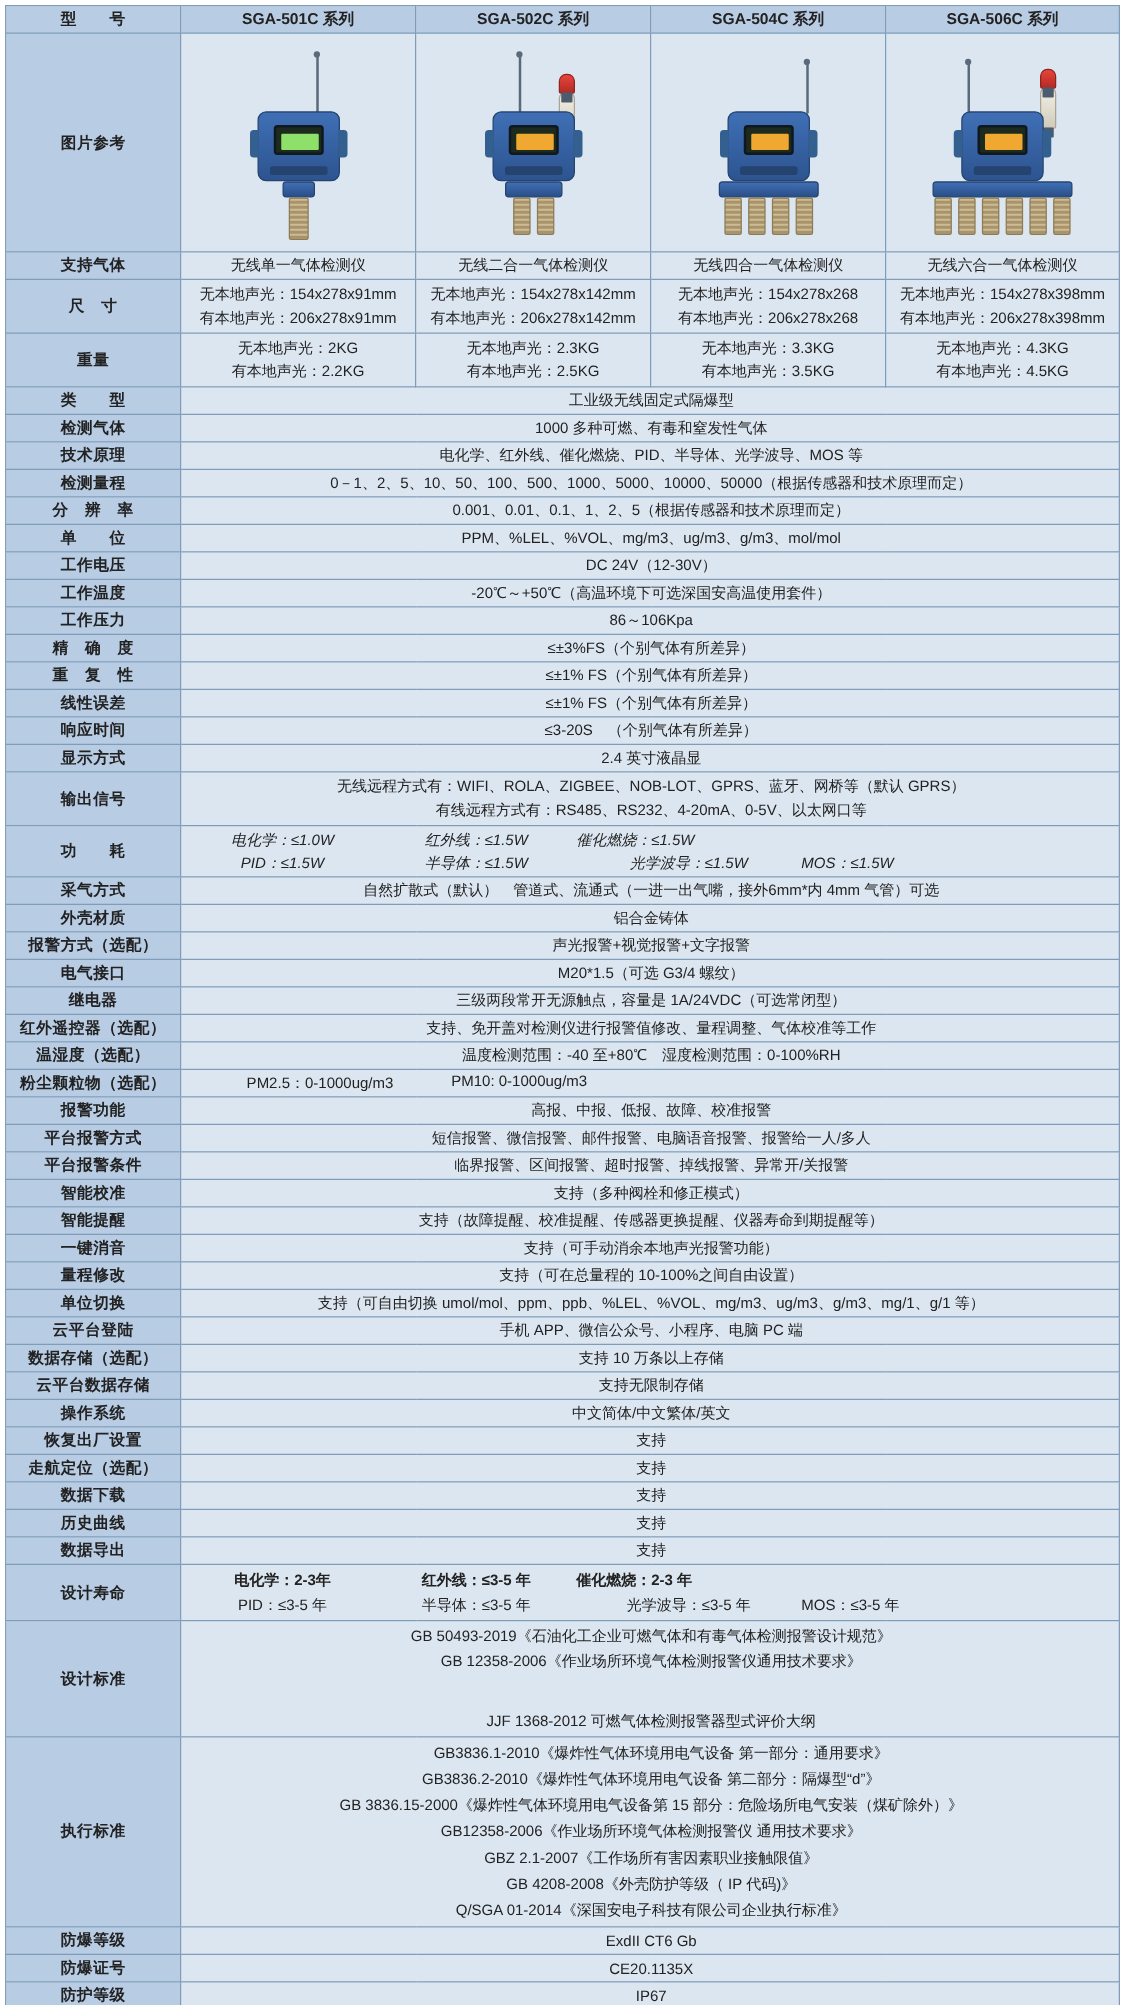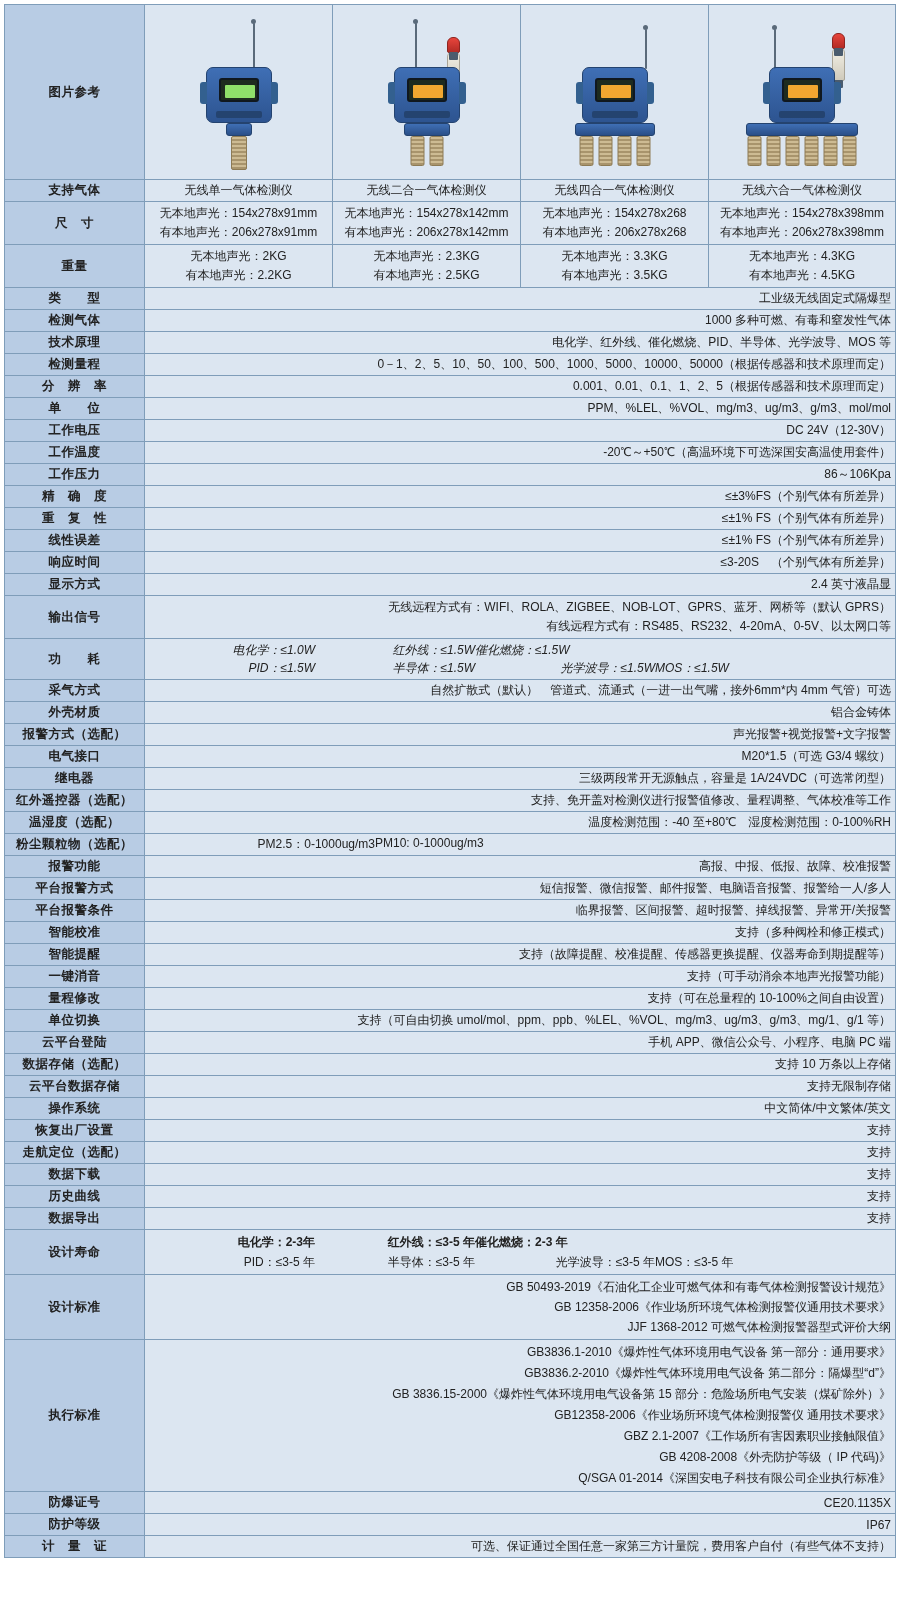--- a/index.html
+++ b/index.html
@@ -30,22 +30,22 @@
   td.lbl {
     background: #b8cce4;
     text-align: center;
     font-weight: bold;
     font-size: 12.5px;
     letter-spacing: 0.5px;
     width: 140px;
   }
   td.val {
     background: #dce6f1;
-    text-align: right;
-    padding-left: 20px;
+    text-align: center;
+    padding-left: 6px;
   }
   td.hdr {
     background: #b8cce4;
     text-align: center;
     font-weight: bold;
     font-size: 12.5px;
   }
   td.valc {
     background: #dce6f1;
     text-align: center;
@@ -131,20 +131,27 @@
 <table>
   <colgroup>
     <col style="width:140px">
     <col style="width:188px">
     <col style="width:188px">
     <col style="width:188px">
     <col style="width:187px">
   </colgroup>
 
   <tbody>
+        <tr>
+    <td class="lbl">型　　号</td>
+    <td class="hdr">SGA-501C 系列</td>
+    <td class="hdr">SGA-502C 系列</td>
+    <td class="hdr">SGA-504C 系列</td>
+    <td class="hdr">SGA-506C 系列</td>
+  </tr>
 
   <tr>
     <td class="lbl">图片参考</td>
     <td class="photo-cell">
       <div class="device">
         <div class="mast" style="left:104px;"></div>
         <div class="antenna-tip" style="left:102px;"></div>
         <div class="body">
           <div class="screen">
                   <i></i>
@@ -473,38 +480,42 @@
         <span>MOS：≤3-5 年</span>
       </div>
     </td>
   </tr>
 
   <tr>
     <td class="lbl">设计标准</td>
     <td class="val" colspan="4">
       <div style="line-height:20px;">GB 50493-2019《石油化工企业可燃气体和有毒气体检测报警设计规范》</div>
       <div style="line-height:20px;">GB 12358-2006《作业场所环境气体检测报警仪通用技术要求》</div>
-      <div style="line-height:20px;">JJF 1368-2012 可燃气体检测报警器型式评价大纲</div>
+      <div style="line-height:20px;margin-top:28px;">JJF 1368-2012 可燃气体检测报警器型式评价大纲</div>
     </td>
   </tr>
 
   <tr>
     <td class="lbl">执行标准</td>
     <td class="val" colspan="4">
       <div style="line-height:21px;margin-left:16px;">GB3836.1-2010《爆炸性气体环境用电气设备 第一部分：通用要求》</div>
       <div style="line-height:21px;">GB3836.2-2010《爆炸性气体环境用电气设备 第二部分：隔爆型“d”》</div>
       <div style="line-height:21px;">GB 3836.15-2000《爆炸性气体环境用电气设备第 15 部分：危险场所电气安装（煤矿除外）》</div>
       <div style="line-height:21px;">GB12358-2006《作业场所环境气体检测报警仪 通用技术要求》</div>
       <div style="line-height:21px;">GBZ 2.1-2007《工作场所有害因素职业接触限值》</div>
       <div style="line-height:21px;">GB 4208-2008《外壳防护等级（ IP 代码)》</div>
       <div style="line-height:21px;">Q/SGA 01-2014《深国安电子科技有限公司企业执行标准》</div>
     </td>
   </tr>
 
   <tr>
+    <td class="lbl">防爆等级</td>
+    <td class="val" colspan="4">ExdII CT6 Gb</td>
+  </tr>
+  <tr>
     <td class="lbl">防爆证号</td>
     <td class="val" colspan="4">CE20.1135X</td>
   </tr>
   <tr>
     <td class="lbl">防护等级</td>
     <td class="val" colspan="4">IP67</td>
   </tr>
   <tr>
     <td class="lbl">计　量　证</td>
     <td class="val" colspan="4">可选、保证通过全国任意一家第三方计量院，费用客户自付（有些气体不支持）</td>

